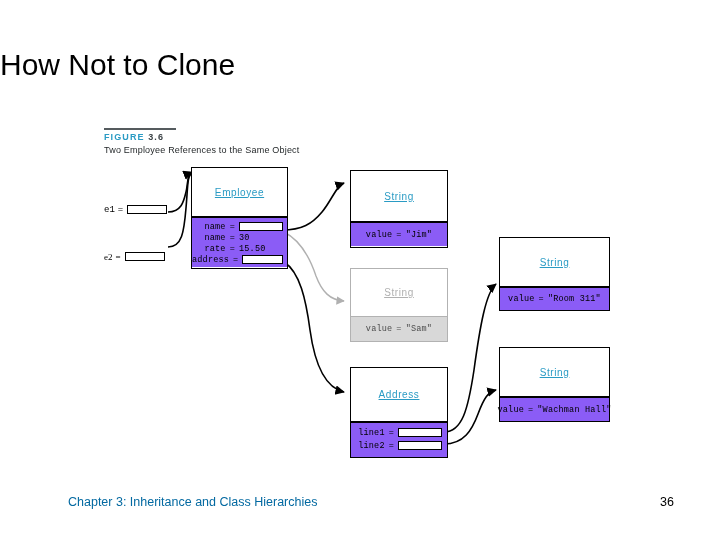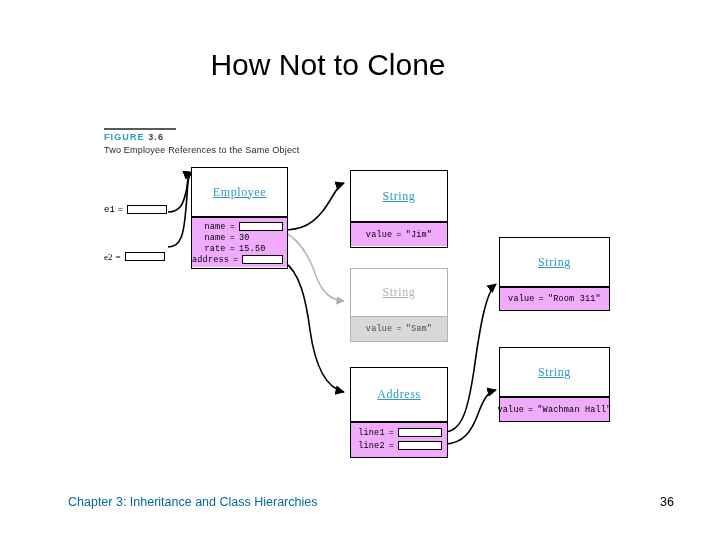--- a/index.html
+++ b/index.html
@@ -14,21 +14,20 @@
     overflow: hidden;
     font-family: "Liberation Sans", sans-serif;
   }
 
   
   #slide-title {
     position: absolute;
     left: 0;
     top: 48px;
     width: 656px;
-    text-align: center;
     font-size: 30px;
     color: #000000;
     font-family: "Liberation Sans", sans-serif;
     letter-spacing: 0px;
   }
 
   
   #figure {
     position: absolute;
     left: 0;
@@ -78,31 +77,31 @@
   .obj-head {
     box-sizing: border-box;
     width: 100%;
     display: flex;
     align-items: center;
     justify-content: center;
     background: #ffffff;
     border-bottom: 2.6px solid #000000;
   }
   .obj-title {
-    font-family: Liberation Serif, serif;
-    font-size: 12px;
+    font-family: Liberation Sans, sans-serif;
+    font-size: 10px;
     color: #2a9bc4;
     text-decoration: underline;
     letter-spacing: 0.6px;
     white-space: nowrap;
   }
   .obj-fields {
     box-sizing: border-box;
     width: 100%;
-    background: #f0abfc;
+    background: #8b5cf6;
     padding: 3px 0 3px 0;
   }
   .field-row {
     display: flex;
     align-items: center;
     justify-content: flex-end;
     height: 11px;
     font-family: "Liberation Mono", monospace;
     font-size: 8.5px;
     color: #000000;

